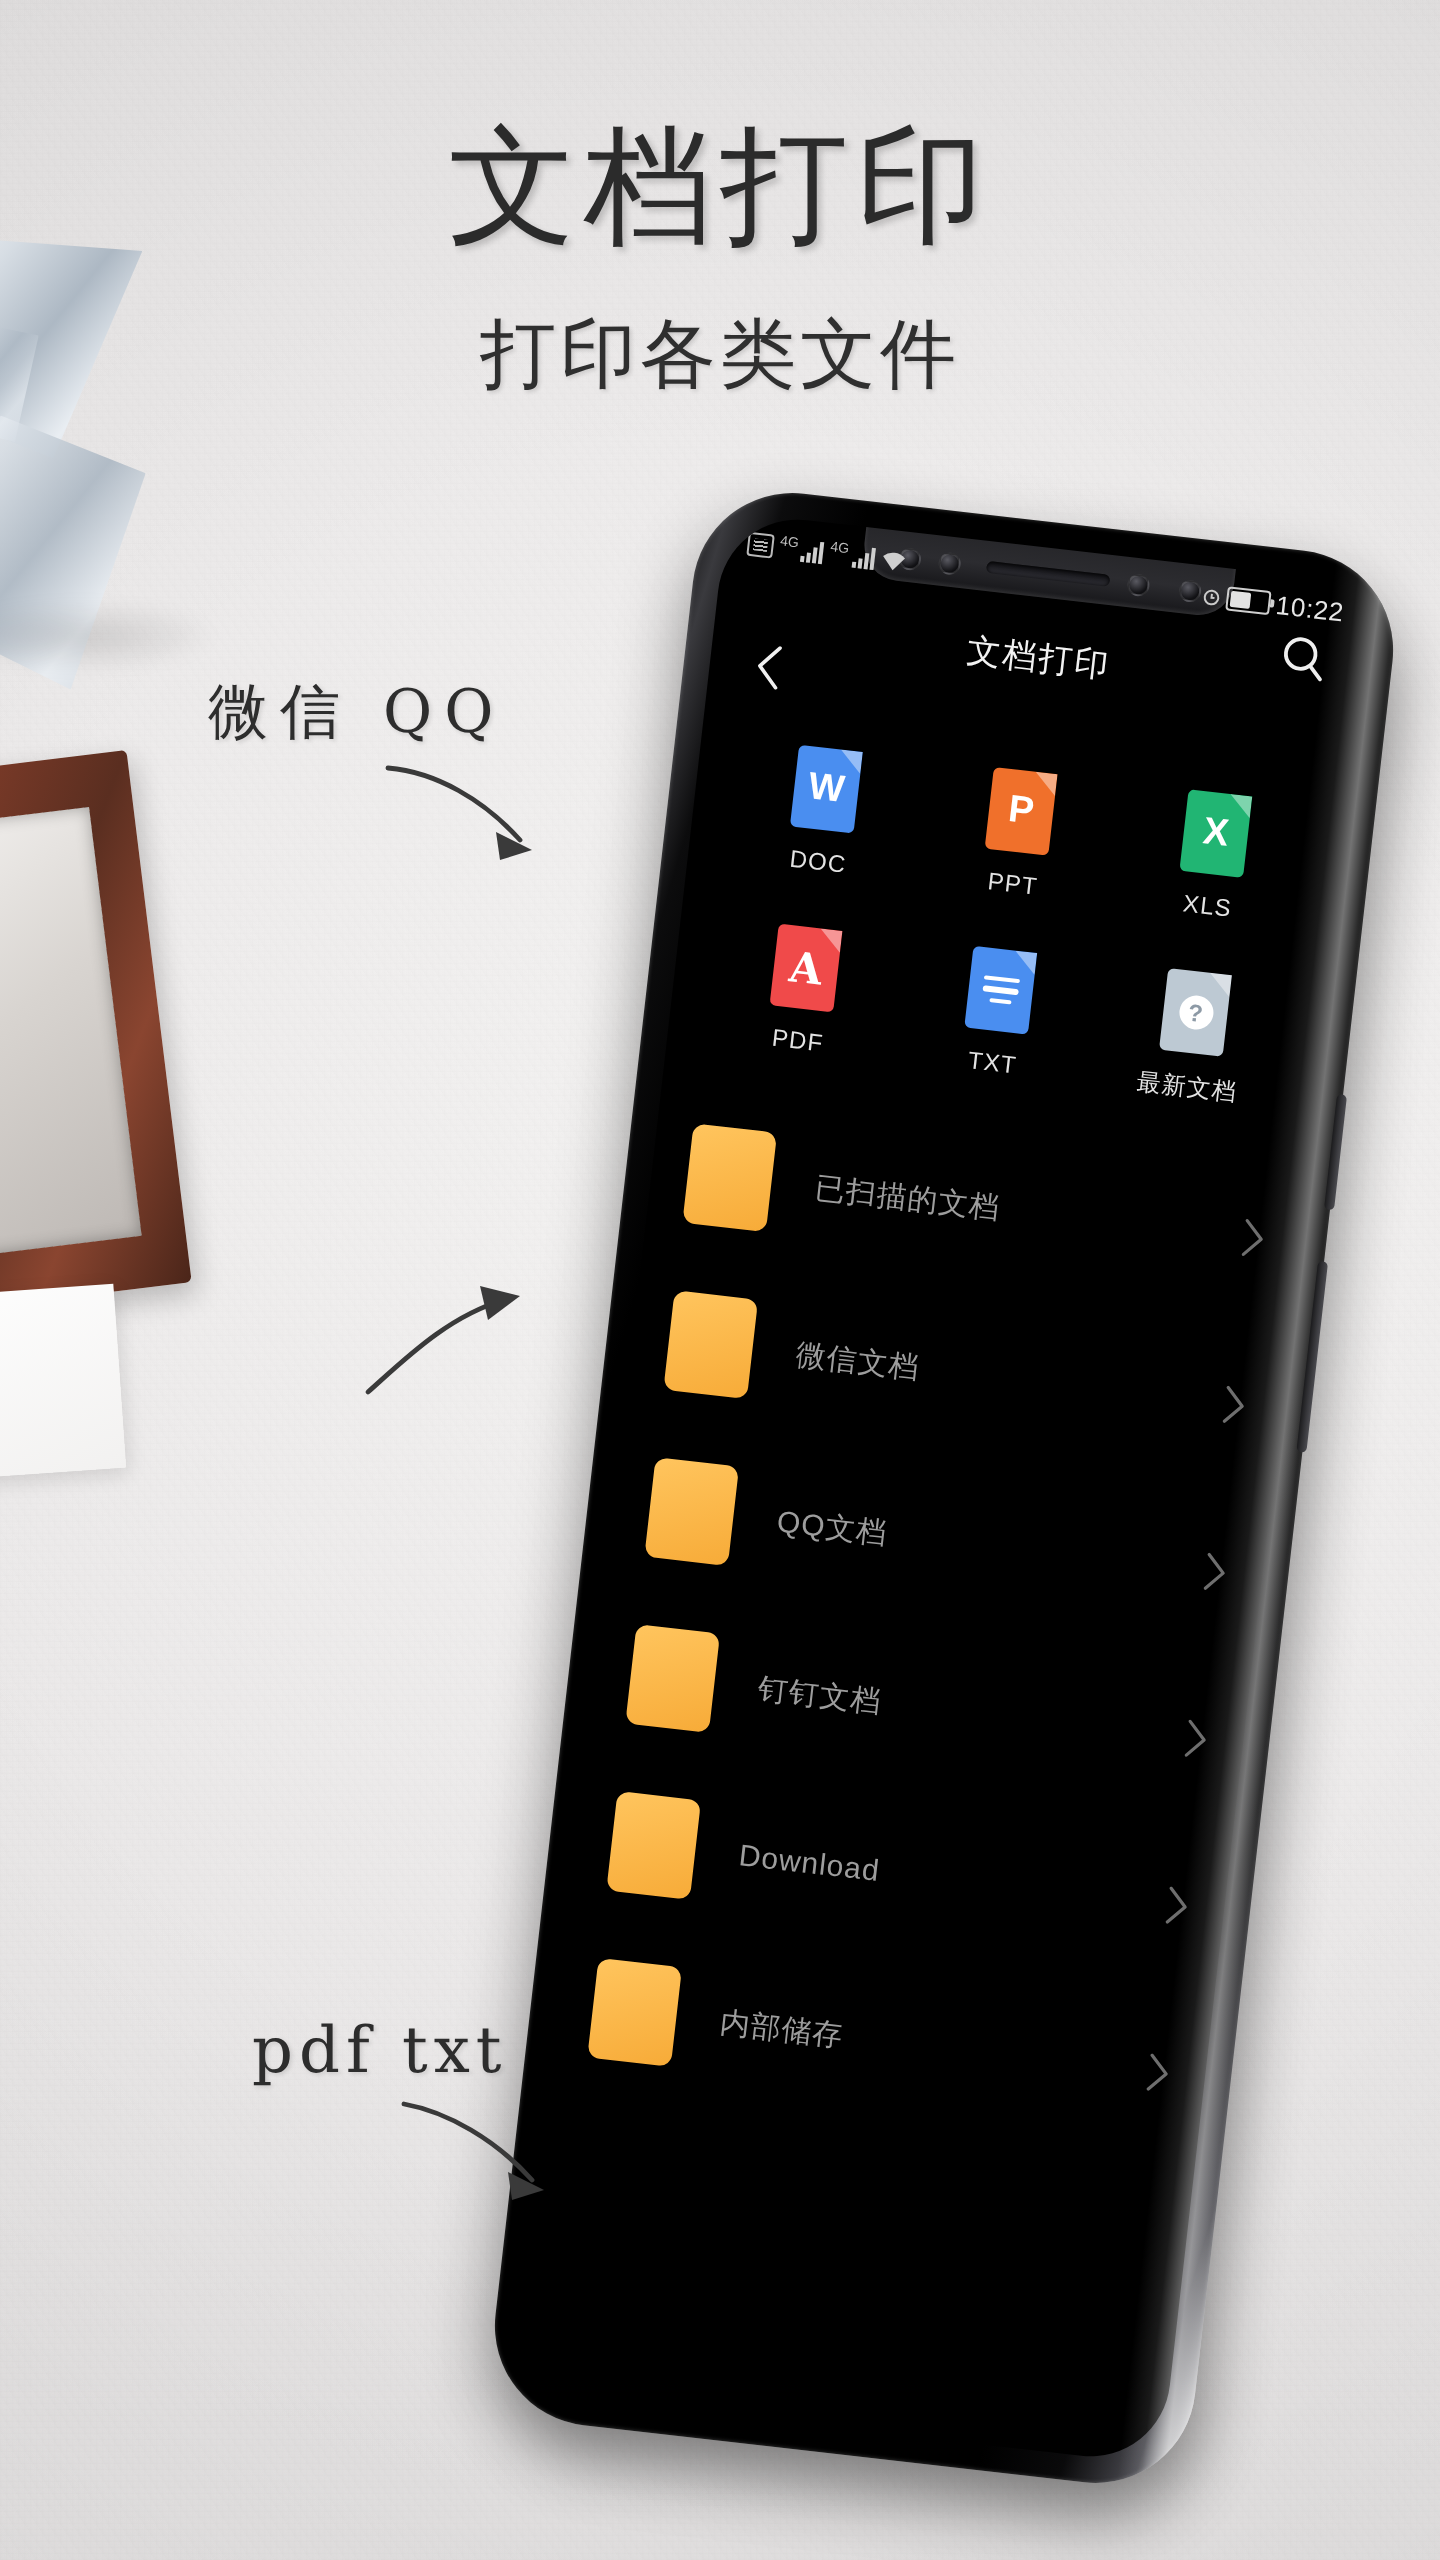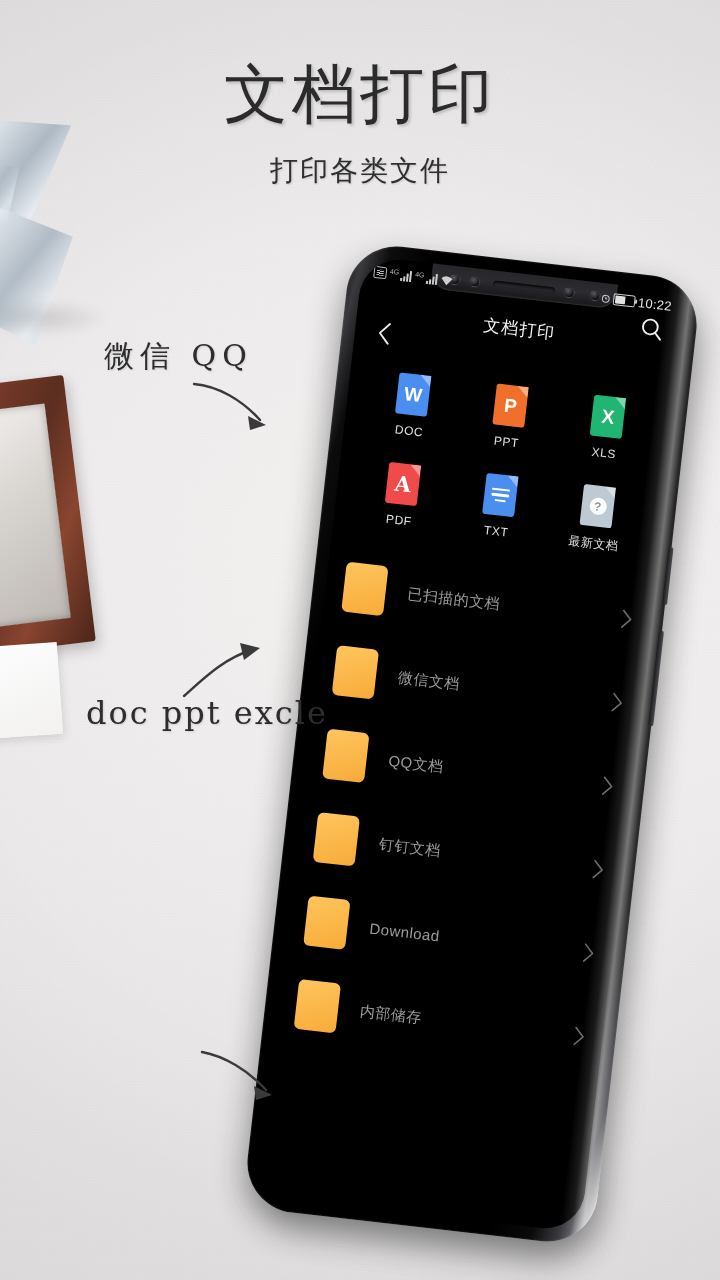--- a/index.html
+++ b/index.html
@@ -103,21 +103,21 @@
     font-size: 64px;
     letter-spacing: 4px;
     color: #2b2b2b;
     font-weight: 400;
     line-height: 1.0;
     text-shadow: 2px 2px 3px rgba(0,0,0,.18);
   }
   .subhead {
     margin-top: 26px;
     font-family: "DejaVu Serif", "Liberation Serif", serif;
-    font-size: 28px;
+    font-size: 38px;
     letter-spacing: 2px;
     color: #2f2f2f;
     font-weight: 400;
     text-shadow: 1px 1px 2px rgba(0,0,0,.14);
   }
 
   
   .annot {
     position: absolute;
     font-family: "DejaVu Serif", "Liberation Serif", serif;
@@ -390,26 +390,26 @@
     <div class="headline">文档打印</div>
     <div class="subhead">打印各类文件</div>
   </div>
 
   <div class="annot annot-1">微信  QQ</div>
   <svg class="arrow-svg arr1" width="96" height="60" viewBox="0 0 96 60">
     <path d="M6 6 C 30 8, 54 22, 72 42" stroke="#3a3a3a" stroke-width="2.4" fill="none" stroke-linecap="round"></path>
     <path d="M60 38 L78 47 L62 52 Z" fill="#3a3a3a"></path>
   </svg>
 
-  <div class="annot annot-2">doc  ppt  excle</div>
   <svg class="arrow-svg arr2" width="100" height="62" viewBox="0 0 100 62">
     <path d="M8 56 C 26 40, 48 18, 76 10" stroke="#3a3a3a" stroke-width="2.4" fill="none" stroke-linecap="round"></path>
     <path d="M64 3 L84 8 L68 20 Z" fill="#3a3a3a"></path>
   </svg>
 
+  <div class="annot annot-3">pdf  txt</div>
   <svg class="arrow-svg arr3" width="96" height="62" viewBox="0 0 96 62">
     <path d="M6 6 C 28 10, 52 24, 70 44" stroke="#3a3a3a" stroke-width="2.4" fill="none" stroke-linecap="round"></path>
     <path d="M58 40 L76 49 L60 54 Z" fill="#3a3a3a"></path>
   </svg>
 
   <div id="phone-wrap">
     <div class="phone-shadow"></div>
     <div class="phone-body">
 
       <div class="screen">

